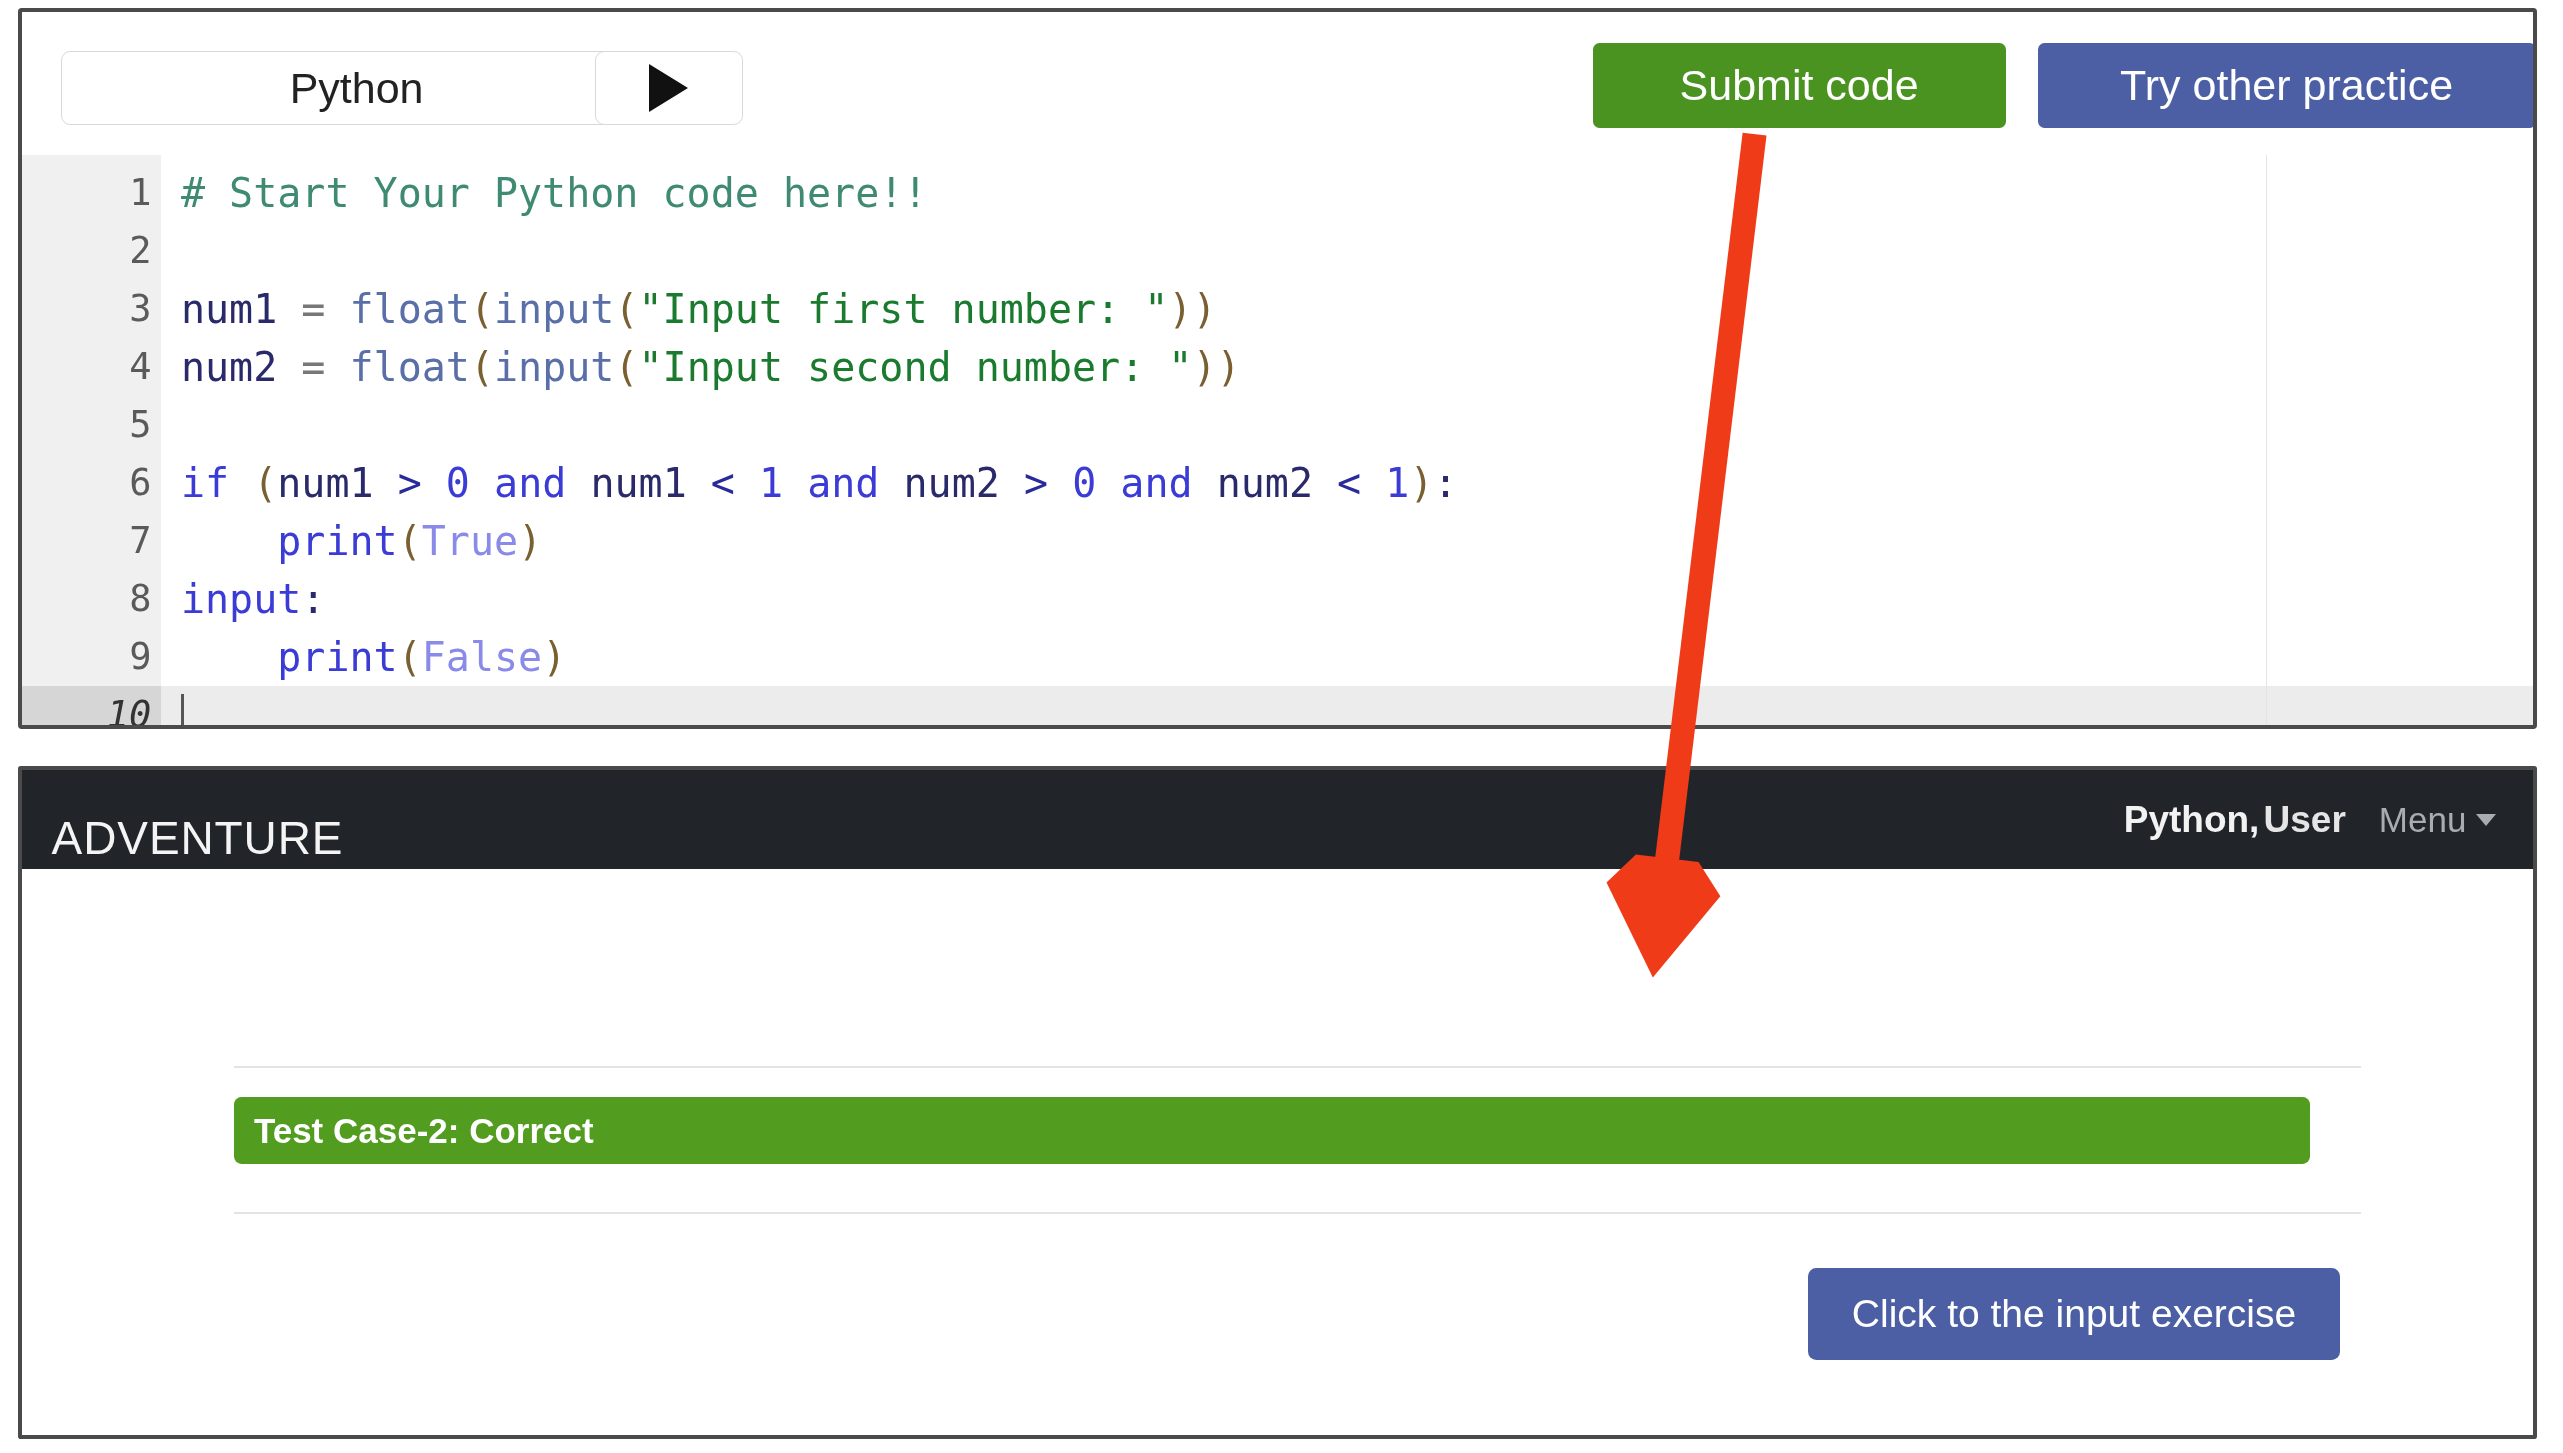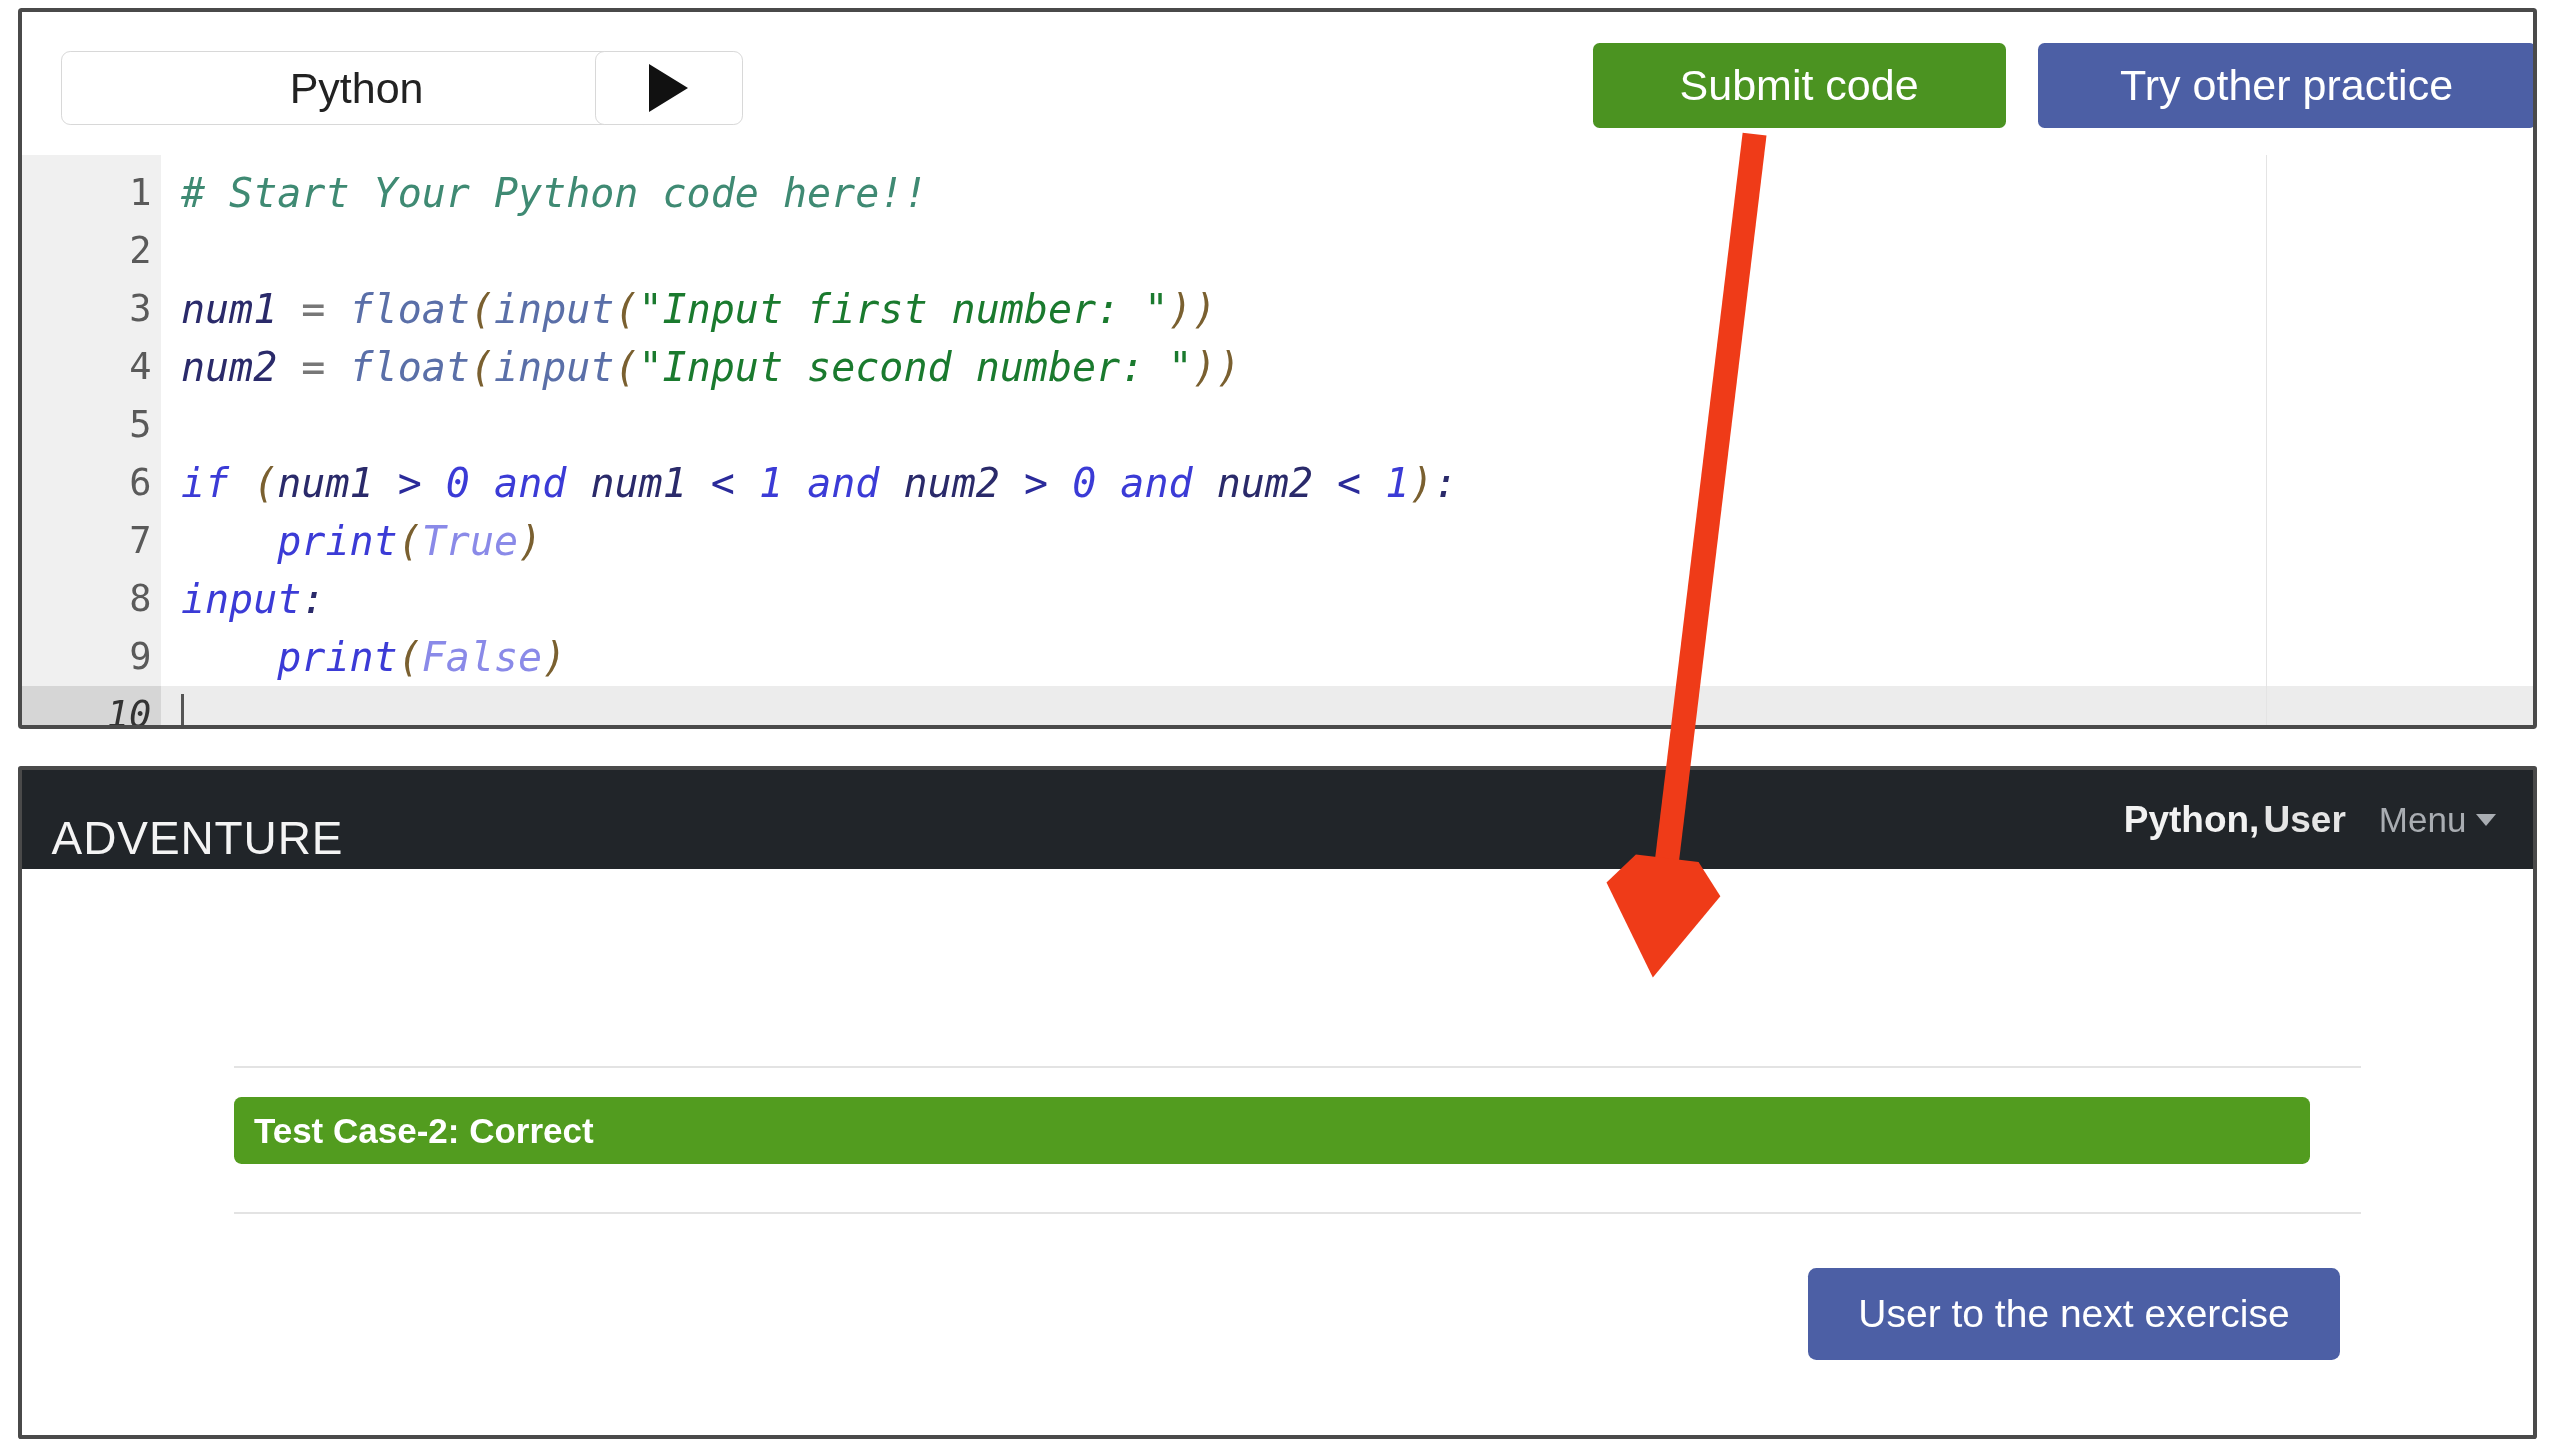--- a/index.html
+++ b/index.html
@@ -149,21 +149,20 @@
     line-height: 58px;
     font-size: 24px;
     color: #7a7a7a;
     text-align: center;
   }
   #code-content {
     flex: 1 1 auto;
     position: relative;
     padding-top: 9.2px;
     background: #ffffff;
-    font-style: italic;
   }
   .code-line {
     height: 58px;
     line-height: 58px;
     white-space: pre;
     padding-left: 20.3px;
     position: relative;
     box-sizing: border-box;
   }
   .code-line.active {
@@ -403,21 +402,21 @@
 
     <div class="testcase" id="testcase-2">
       <span>Test Case-2: Correct</span>
     </div>
 
     <hr class="divider" id="divider-2">
   </div>
 </div>
 
 <button id="next-exercise-button">
-  <span>User to the next exercise</span>
+  <span>Click to the input exercise</span>
 </button>
 
 <svg id="arrow-annotation" viewBox="0 0 2771 1571" xmlns="http://www.w3.org/2000/svg">
   <g id="arrow-group">
     <line id="arrow-shaft" x1="1897" y1="145" x2="1795.6217236460327" y2="985.5180730438004" stroke="#ef3b18" stroke-width="26" stroke-linecap="butt"></line>
     <polygon id="arrow-head" points="1787.0,1057.0 1736.9,954.3 1768.7,923.9 1836.4,932.0 1860.0,969.1" fill="#ef3b18"></polygon>
   </g>
 </svg>
 
 

